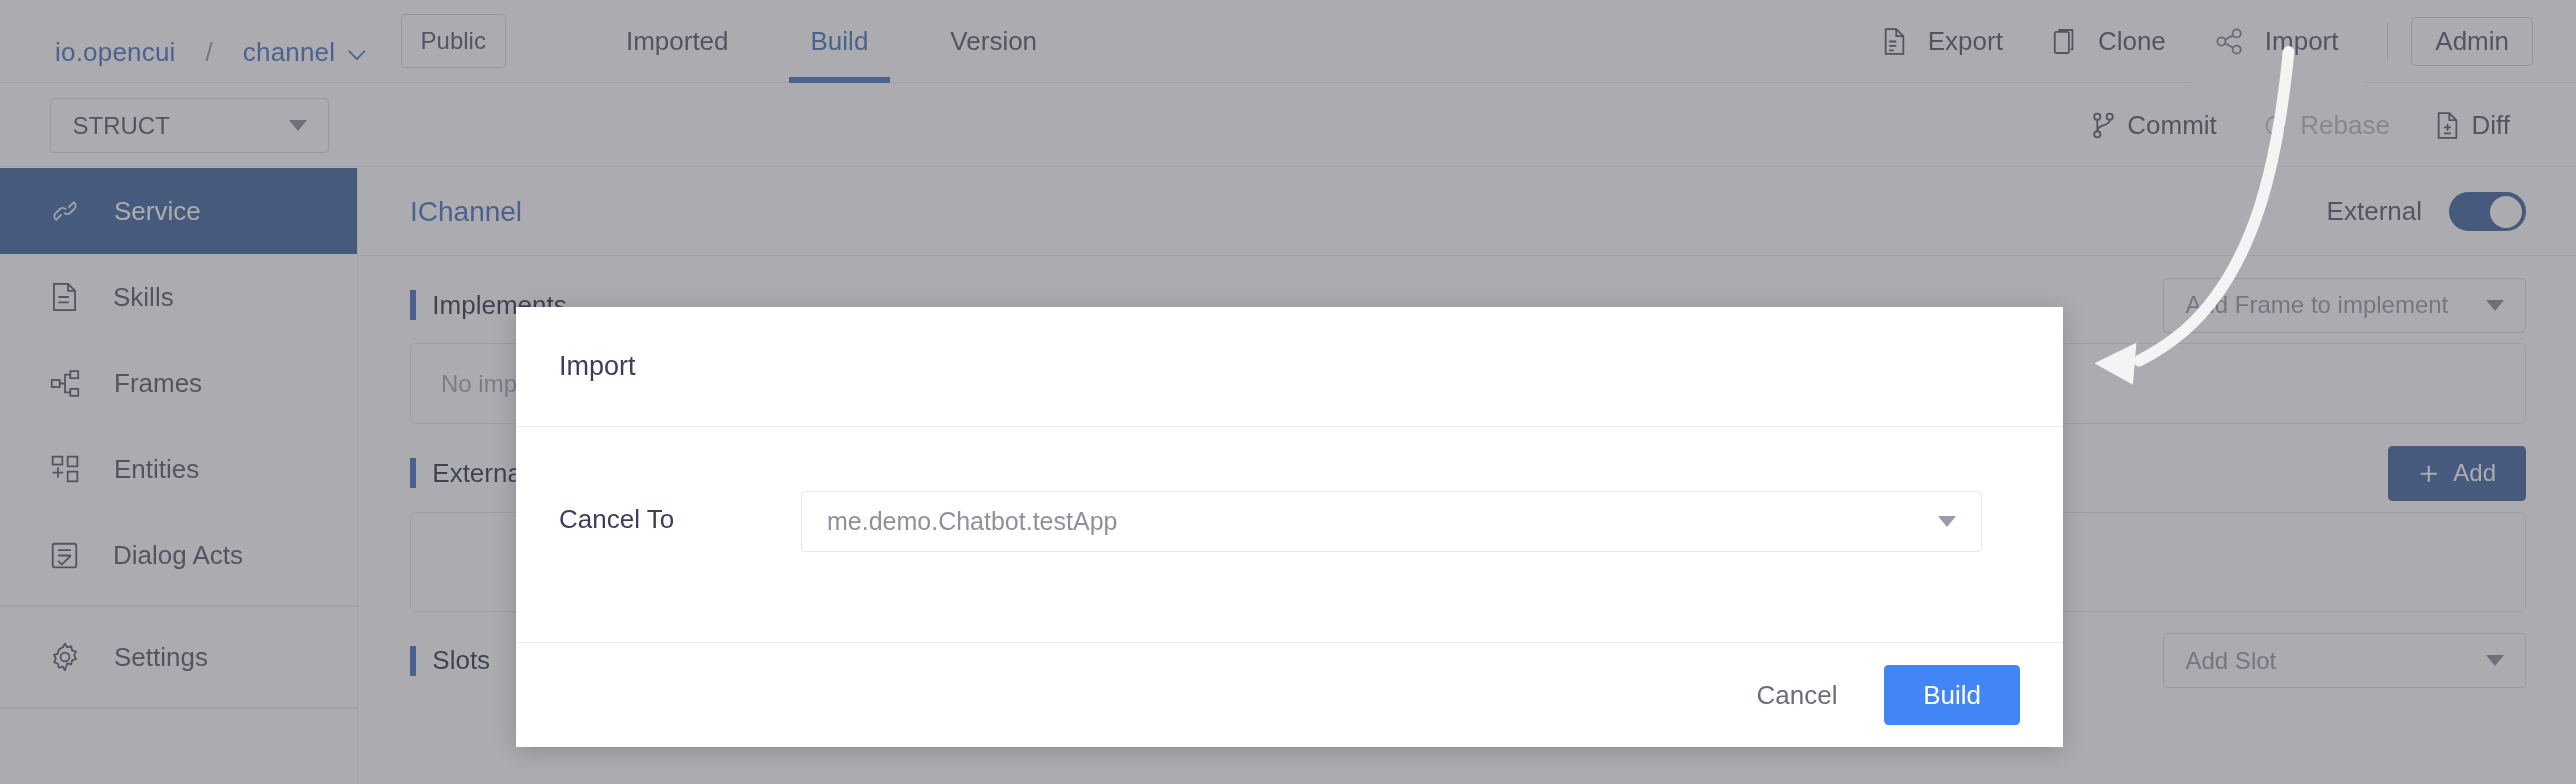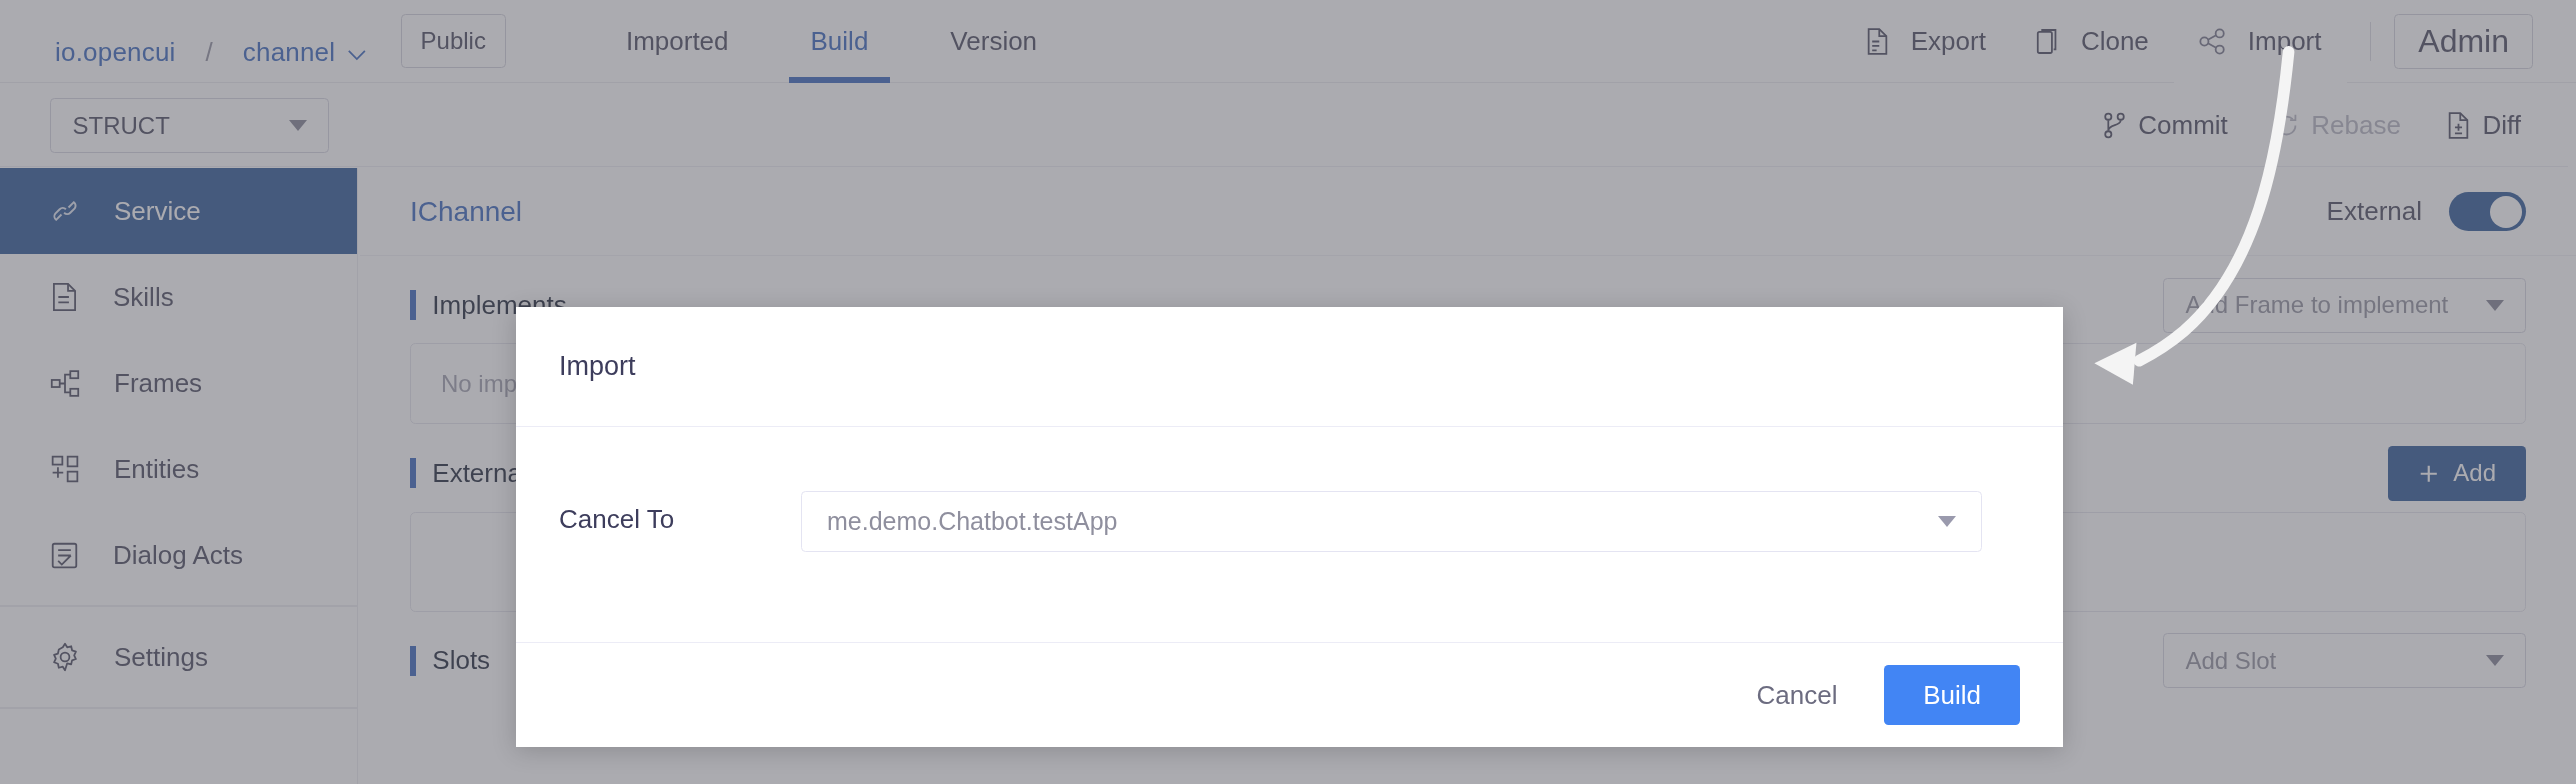--- a/index.html
+++ b/index.html
@@ -59,46 +59,46 @@
   }
   .tb-action {
     display: flex; align-items: center; gap: 22px;
     height: 83px; padding: 0 25px;
     font-size: 26px; color: #3d3d52; cursor: pointer;
   }
   .tb-action.highlight { background: #ffffff; box-shadow: 0 0 0 0 transparent; }
   .tb-divider { width: 1.8px; height: 39px; background: #d8d8e0; margin: 0 23px; }
   .btn-admin {
     border: 1.8px solid #cfcfd9; border-radius: 4.5px;
-    padding: 8px 23px; font-size: 32px; color: #3d3d52;
+    padding: 8px 23px; font-size: 26px; color: #3d3d52;
     background: transparent; cursor: pointer;
     font-family: inherit;
   }
   .ic { display: inline-flex; align-items: center; justify-content: center; }
 
   
   .subbar {
-    position: absolute; top: 85px; left: 0; right: 8px; height: 82px;
+    position: absolute; top: 85px; left: 0; right: 0; height: 82px;
     background: #ffffff; border-bottom: 1.8px solid #ececf2;
     display: flex; align-items: center;
   }
   .struct-select {
     margin-left: 50px; width: 279px; height: 55px;
     border: 1.8px solid #d3d3dd; border-radius: 4.5px;
     display: flex; align-items: center; padding: 0 21.5px;
     font-size: 24px; color: #3d3d52; background: transparent;
     cursor: pointer;
   }
   .caret-down {
     margin-left: auto;
     width: 0; height: 0;
     border-left: 9.8px solid transparent; border-right: 9.8px solid transparent;
     border-top: 11.6px solid #7a7a8c;
   }
-  .subbar-right { margin-left: auto; display: flex; align-items: center; padding-right: 24px; }
+  .subbar-right { margin-left: auto; display: flex; align-items: center; padding-right: 43px; }
   .sb-action {
     display: flex; align-items: center; gap: 12.5px;
     padding: 0 23px; font-size: 26px; color: #3d3d52; cursor: pointer;
   }
   .sb-action.disabled { color: #b0b0bd; cursor: default; }
 
   
   .sidebar {
     position: absolute; top: 168px; left: 0; width: 358px; bottom: 0;
     background: #ffffff; border-right: 1.8px solid #ececeF;

